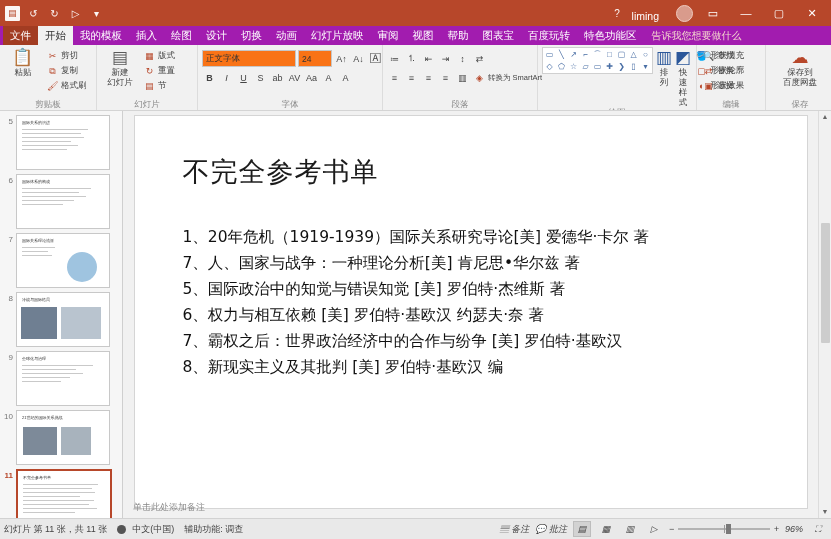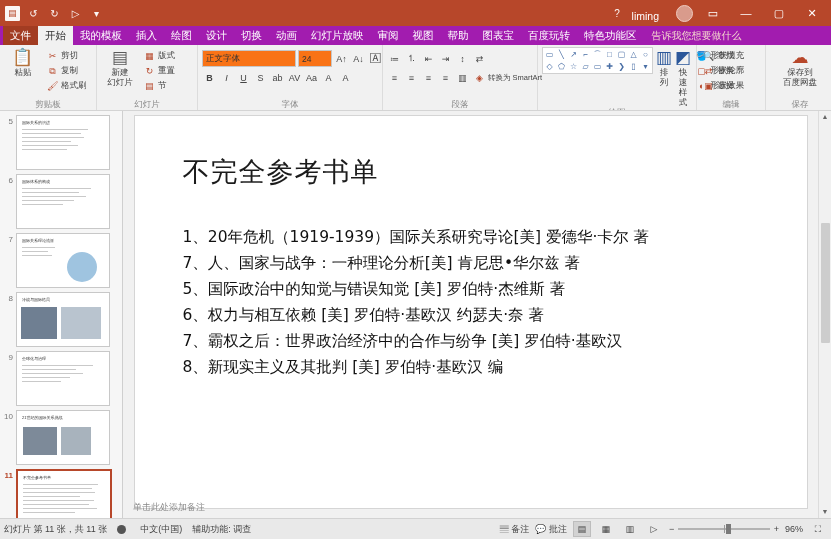--- a/index.html
+++ b/index.html
@@ -394,20 +394,21 @@
     color: #444;
     flex: none;
     padding: 0 4px;
     gap: 10px;
   }
   .sb-right {
     margin-left: auto;
     display: flex;
     align-items: center;
     gap: 6px;
+    font-style: italic;
   }
   .viewbtn {
     width: 16px; height: 14px;
     display: inline-flex;
     align-items: center;
     justify-content: center;
     font-size: 9px;
     color: #444;
     border: 1px solid transparent;
   }
@@ -443,21 +444,21 @@
   }
   .sb-dot {
     width: 9px; height: 9px;
     border-radius: 50%;
     background: #555;
     display: inline-block;
   }
   .ime {
     display: flex;
     align-items: center;
-    gap: 14px;
+    gap: 6px;
     font-size: 9px;
     color: #444;
   }
 </style>
 </head>
 <body>
 
 <div class="app">
 
   <div class="titlebar">

